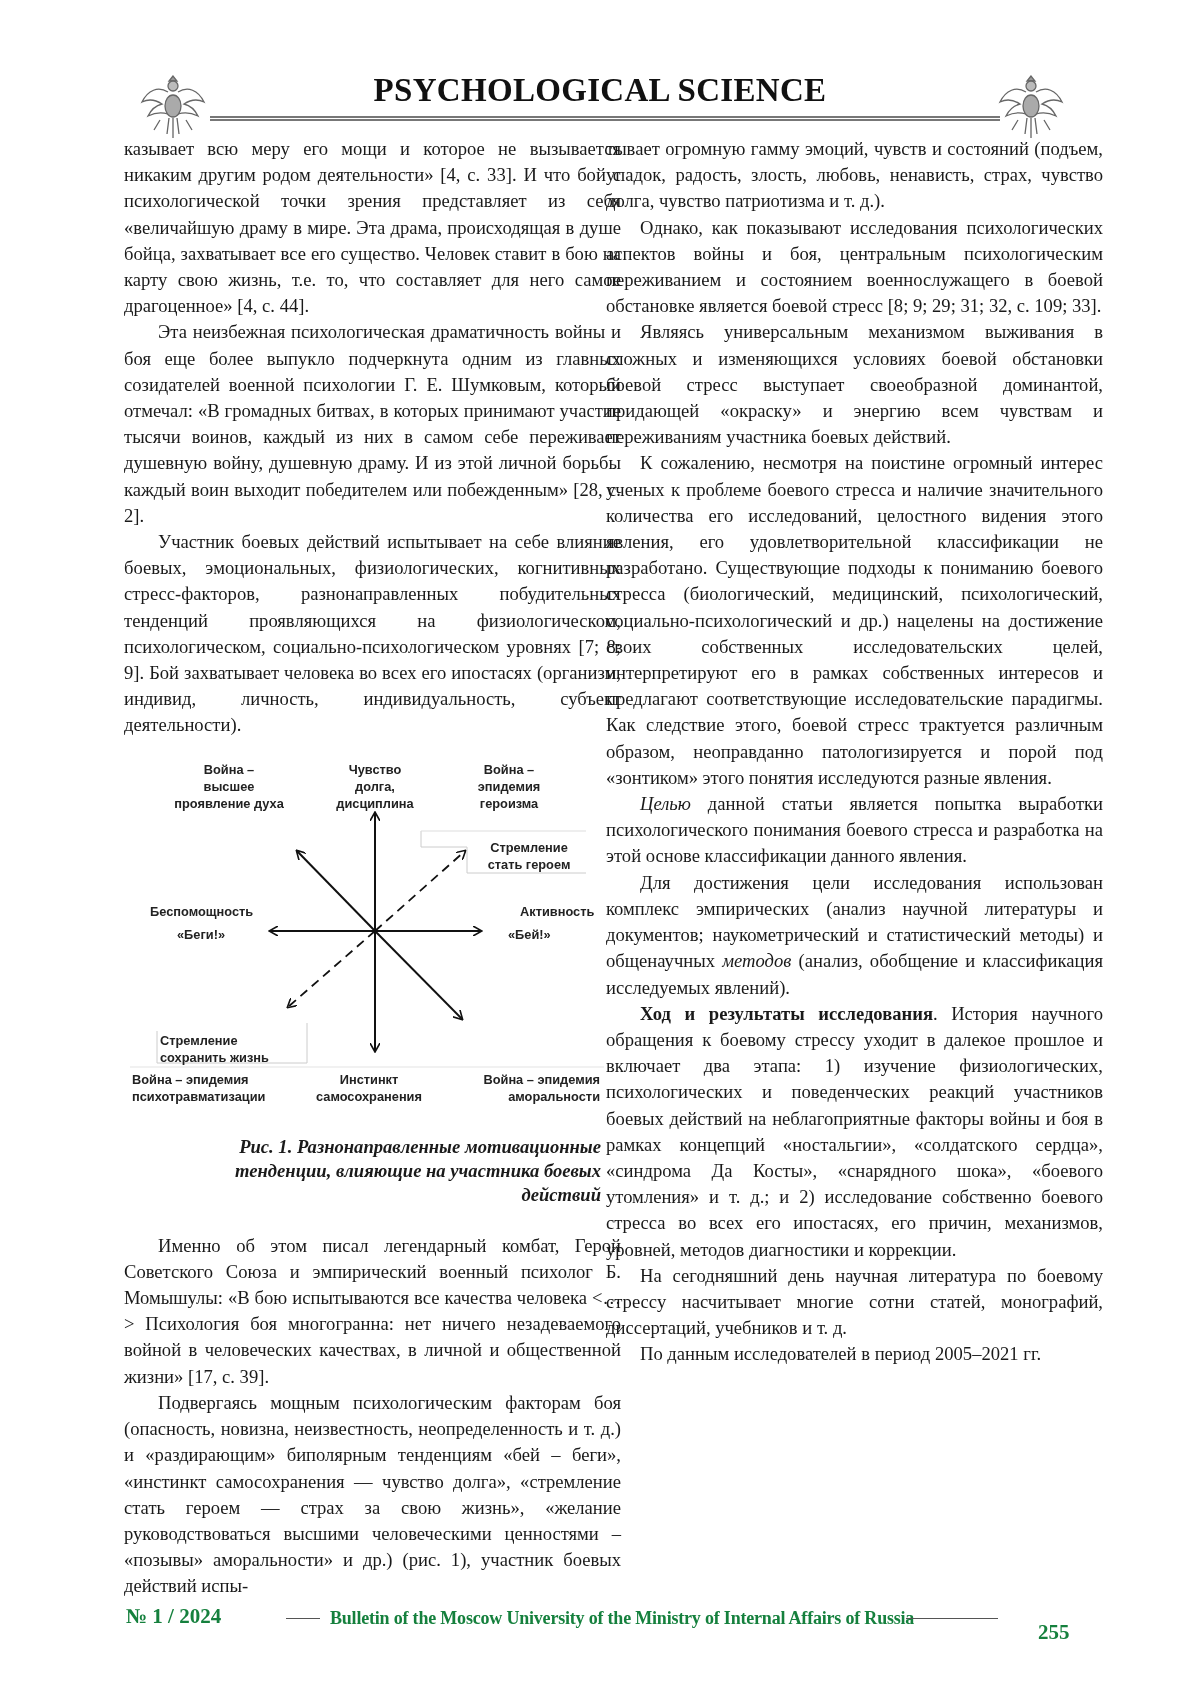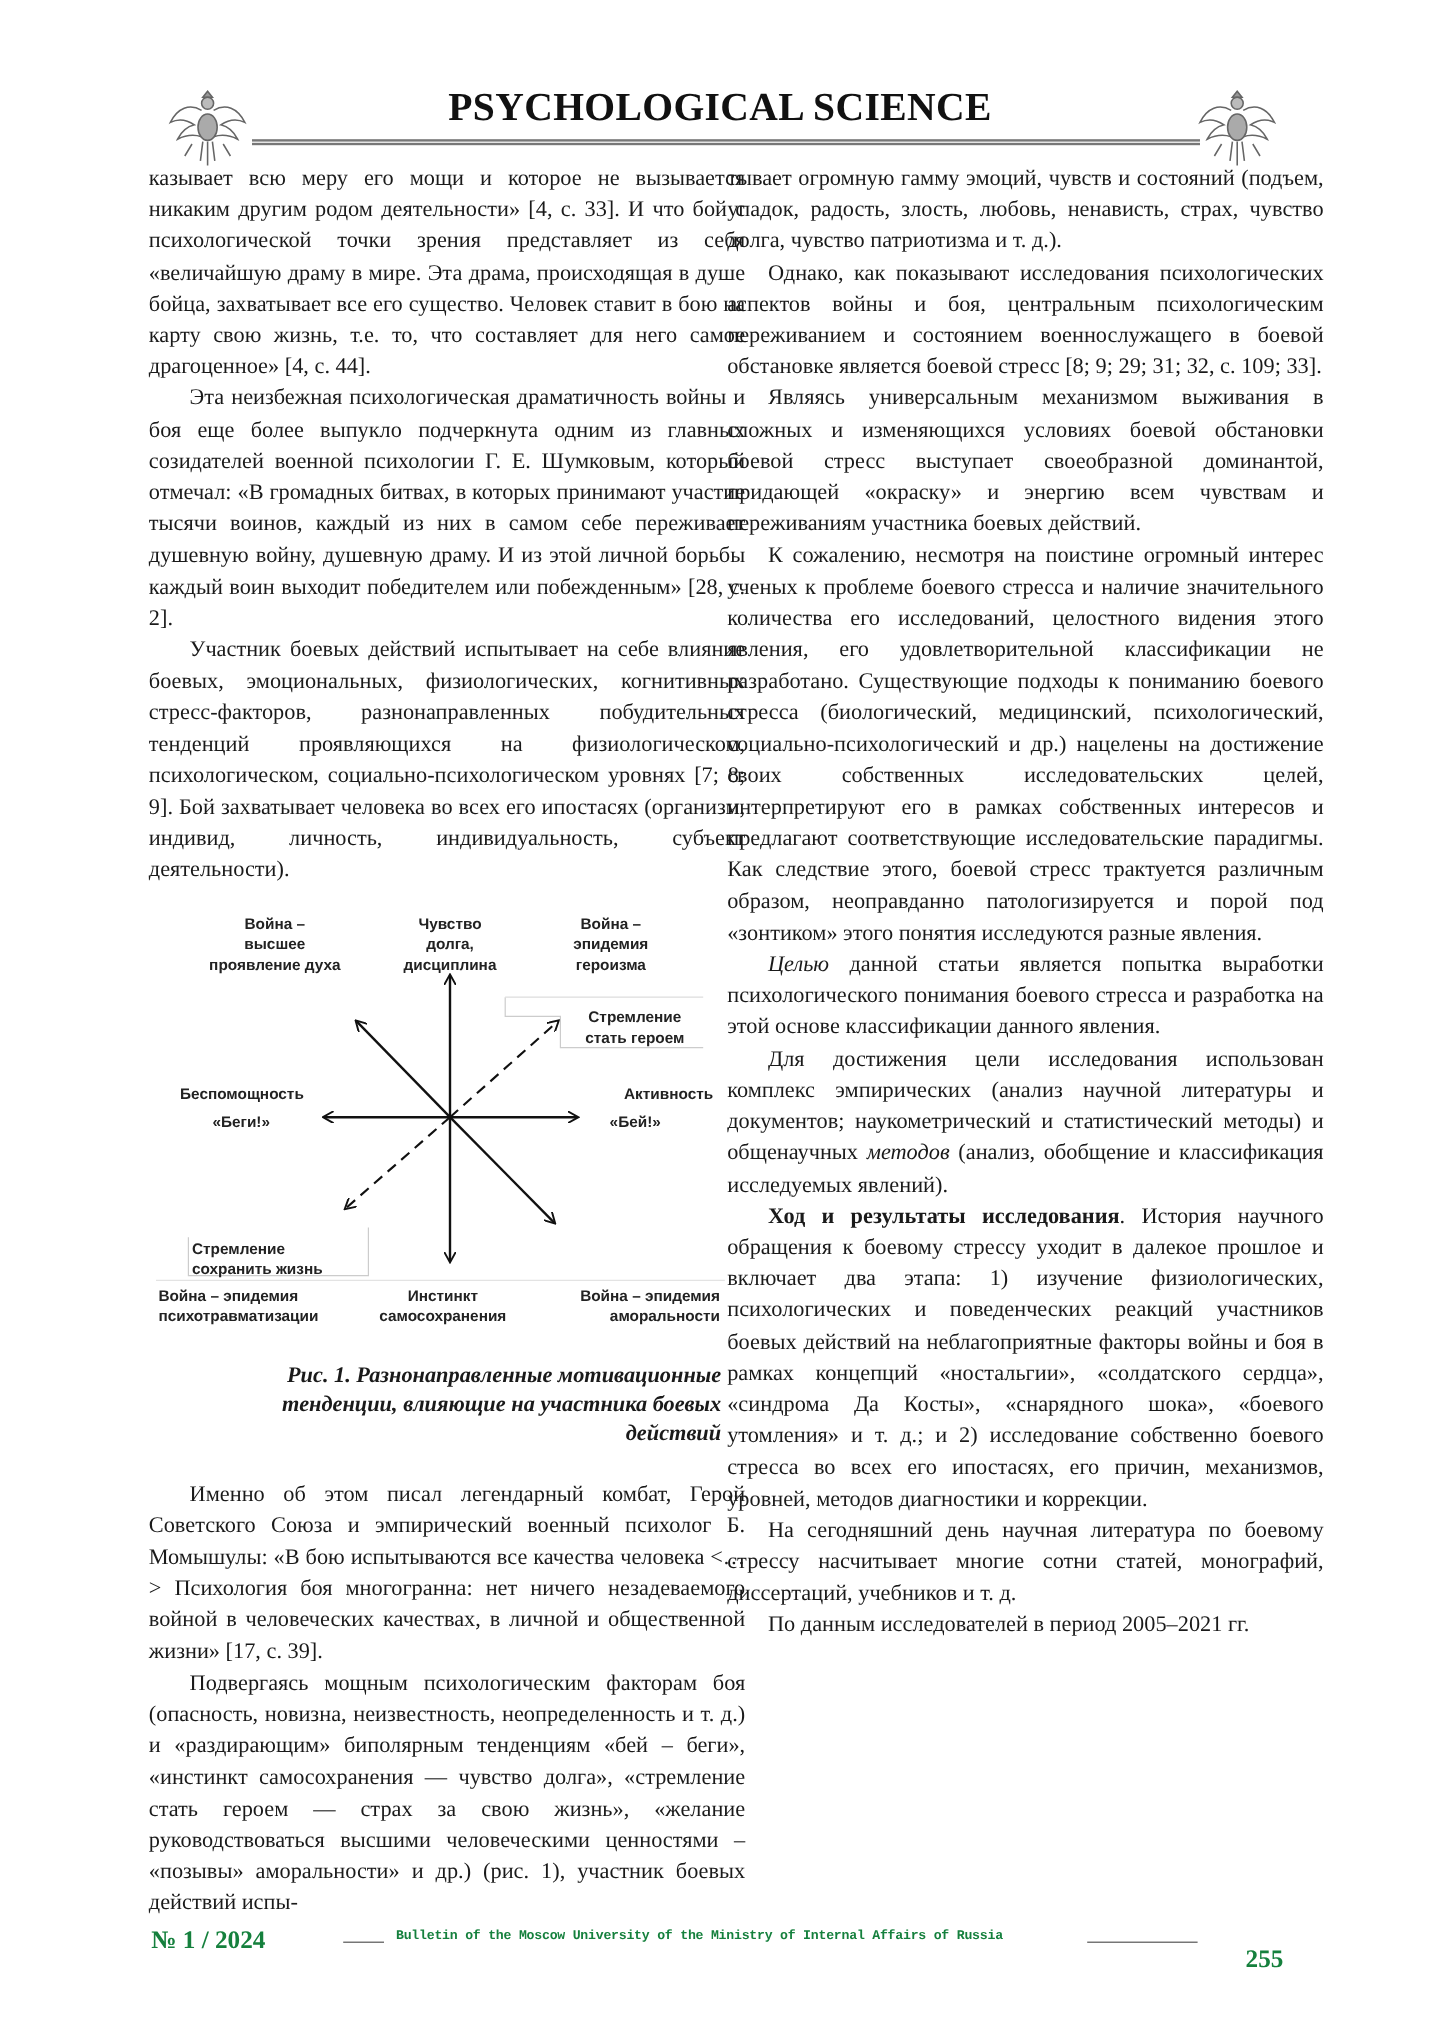--- a/index.html
+++ b/index.html
@@ -24,21 +24,21 @@
   .fig-label { position: absolute; font-family: "Liberation Sans", sans-serif; font-weight: bold;
                font-size: 12.8px; line-height: 17px; color: #222; white-space: pre-line; }
   .fig-label.center { text-align: center; }
   .fig-label.right-al { text-align: right; }
   .caption { text-align: right; font-style: italic; font-weight: bold; font-size: 18.6px;
              line-height: 24px; margin: 14px 20px 26px 20px; white-space: pre-line; }
   .footer { position: absolute; top: 1604px; left: 126px; width: 950px; height: 30px;
             font-family: "Liberation Serif", serif; font-weight: bold; color: #15803d; }
   .footer .issue { position: absolute; left: 0; top: 0; font-size: 21px; }
   .footer .dash1 { position: absolute; left: 160px; top: 14px; width: 34px; border-top: 1.5px solid #555; }
-  .footer .journal { position: absolute; left: 204px; top: 4px; font-size: 11px; letter-spacing: -0.2px; font-family: Liberation Mono, monospace; }
+  .footer .journal { position: absolute; left: 204px; top: 4px; font-size: 18px; letter-spacing: -0.2px; }
   .footer .dash2 { position: absolute; left: 780px; top: 14px; width: 92px; border-top: 1.5px solid #555; }
   .footer .page { position: absolute; left: 912px; top: 16px; font-size: 21px; }
   i.em { font-style: italic; }
   b.strong { font-weight: bold; }
 </style>
 </head>
 <body>
 
 <div class="emblem left">
   <svg width="66" height="72" viewBox="0 0 66 72">

